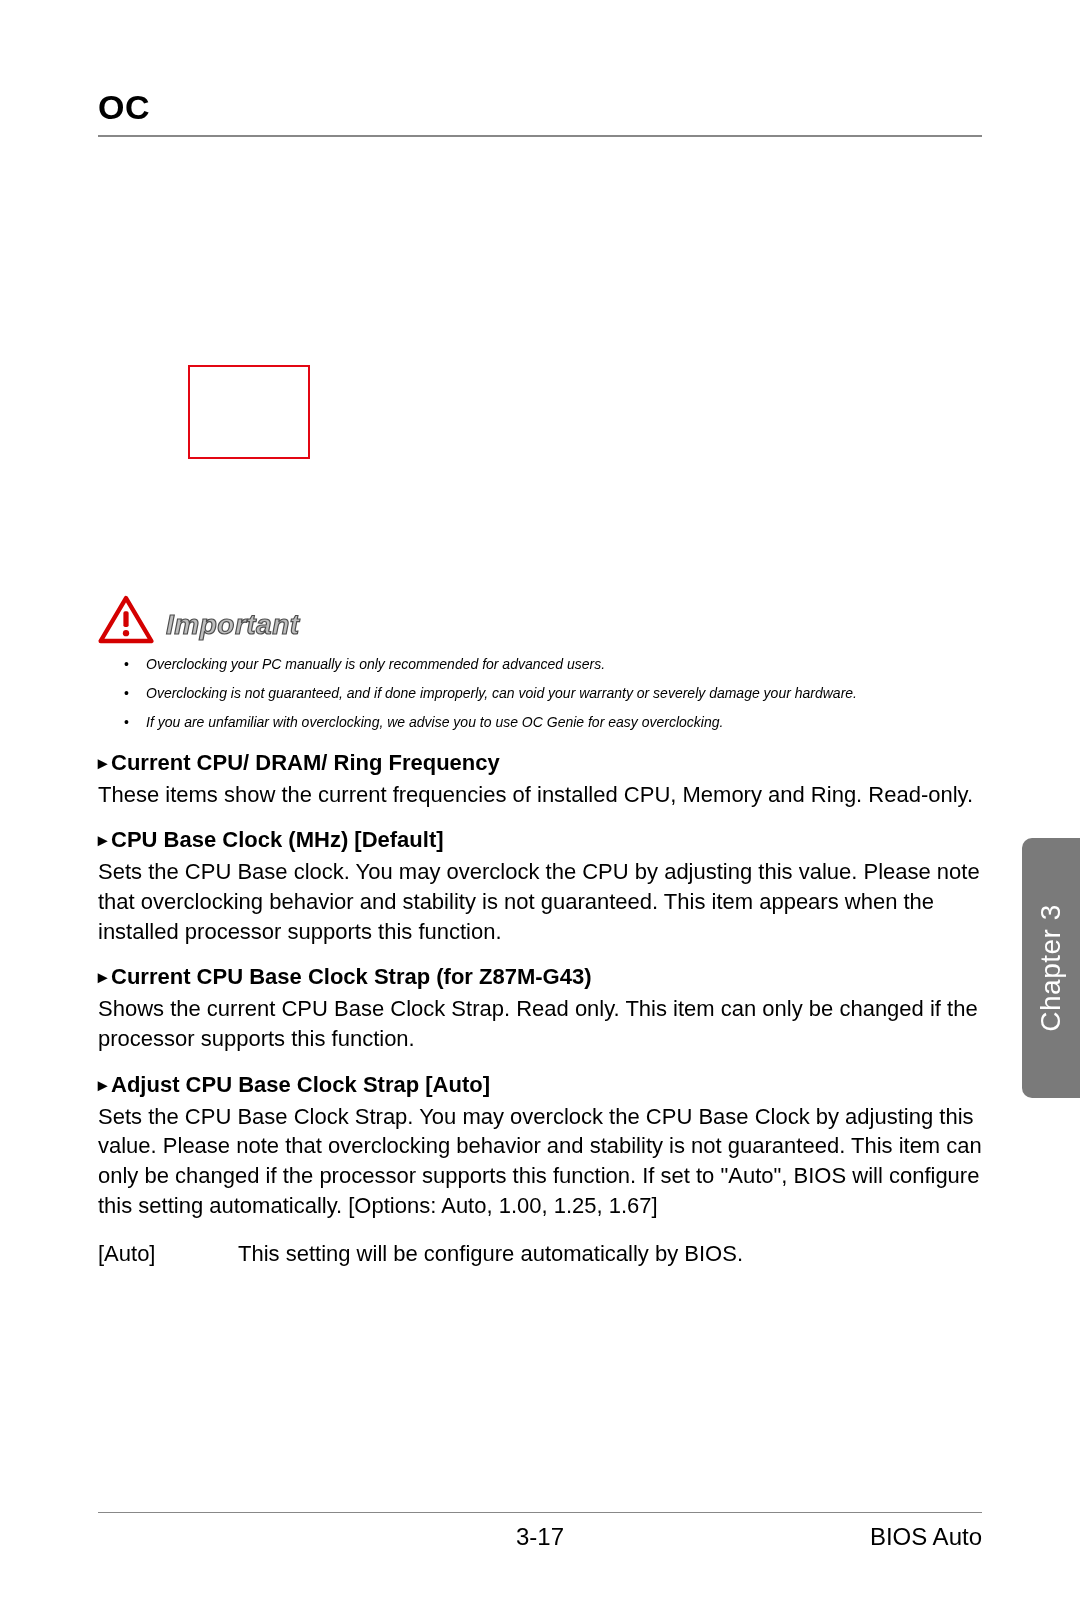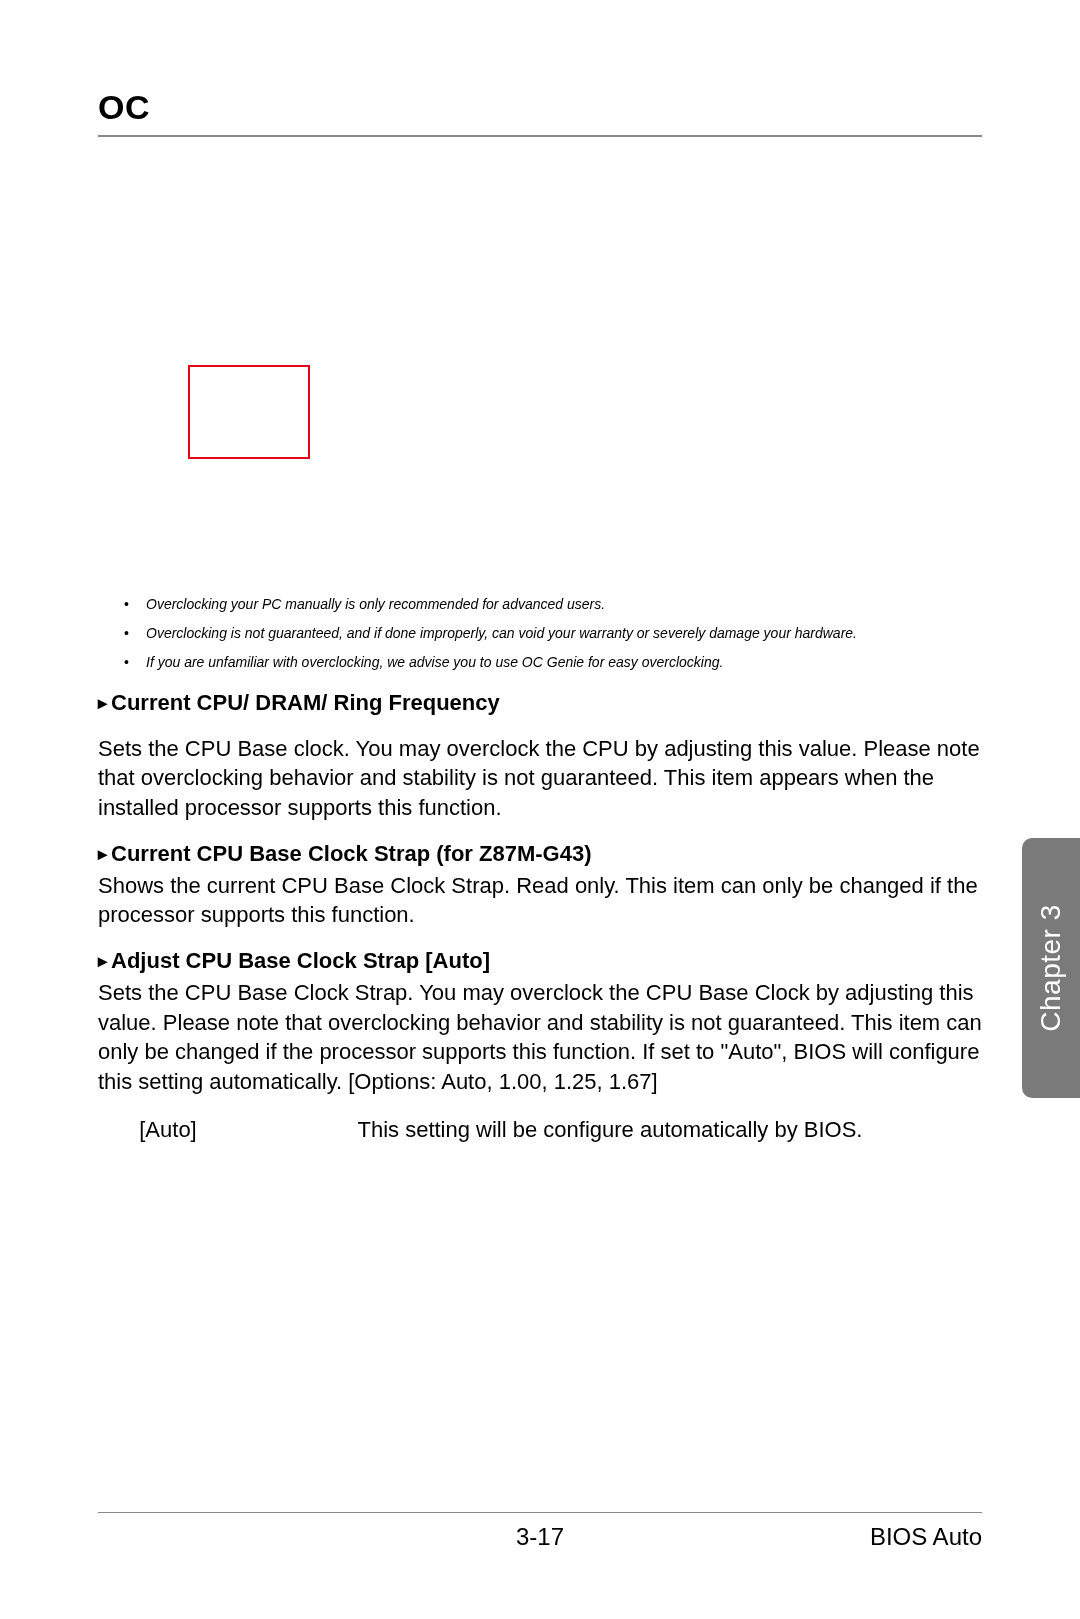--- a/index.html
+++ b/index.html
@@ -64,21 +64,21 @@
   .sec-head {
     font-size: 22px;
     font-weight: bold;
     margin-bottom: 4px;
   }
   .sec-head .arrow { font-size: 18px; margin-right: 4px; vertical-align: 1px; }
   .sec-body {
     font-size: 22px;
     line-height: 1.35;
   }
-  .option-row { display: flex; font-size: 22px; line-height: 1.35; margin-top: 2px; text-align: center; }
+  .option-row { display: flex; font-size: 22px; line-height: 1.35; margin-top: 2px; }
   .option-key { width: 140px; flex: 0 0 140px; }
   .option-desc { flex: 1; }
   .chapter-tab {
     position: absolute;
     right: 0;
     top: 838px;
     width: 58px;
     height: 260px;
     background: #7a7a7a;
     border-top-left-radius: 10px;
@@ -112,34 +112,44 @@
 
 <div class="page">
 
   <div class="title">OC</div>
 
   <div class="screenshot-area">
     <div class="red-box"></div>
   </div>
 
   <div class="important-block">
+    <div class="important-header">
+      <svg class="warn-triangle" viewBox="0 0 64 56">
+        <polygon points="32,3 61,52 3,52" fill="none" stroke="#d40000" stroke-width="5" stroke-linejoin="round"></polygon>
+        <rect x="29" y="18" width="6" height="18" rx="2" fill="#d40000"></rect>
+        <circle cx="32" cy="43" r="3.6" fill="#d40000"></circle>
+      </svg>
+      <div class="important-label">Important</div>
+    </div>
     <ul class="bullets">
       <li>Overclocking your PC manually is only recommended for advanced users.</li>
       <li>Overclocking is not guaranteed, and if done improperly, can void your warranty or severely damage your hardware.</li>
       <li>If you are unfamiliar with overclocking, we advise you to use OC Genie for easy overclocking.</li>
     </ul>
   </div>
 
   <div class="sections">
 
     <div class="section">
       <div class="sec-head"><span class="arrow">▸</span><span>Current CPU/ DRAM/ Ring Frequency</span></div>
+      <div class="sec-body">These items show the current frequencies of installed CPU, Memory and Ring. Read-only.</div>
     </div>
 
     <div class="section">
+      <div class="sec-head"><span class="arrow">▸</span><span>CPU Base Clock (MHz) [Default]</span></div>
       <div class="sec-body">Sets the CPU Base clock. You may overclock the CPU by adjusting this value. Please note that overclocking behavior and stability is not guaranteed. This item appears when the installed processor supports this function.</div>
     </div>
 
     <div class="section">
       <div class="sec-head"><span class="arrow">▸</span><span>Current CPU Base Clock Strap (for Z87M-G43)</span></div>
       <div class="sec-body">Shows the current CPU Base Clock Strap. Read only. This item can only be changed if the processor supports this function.</div>
     </div>
 
     <div class="section">
       <div class="sec-head"><span class="arrow">▸</span><span>Adjust CPU Base Clock Strap [Auto]</span></div>

